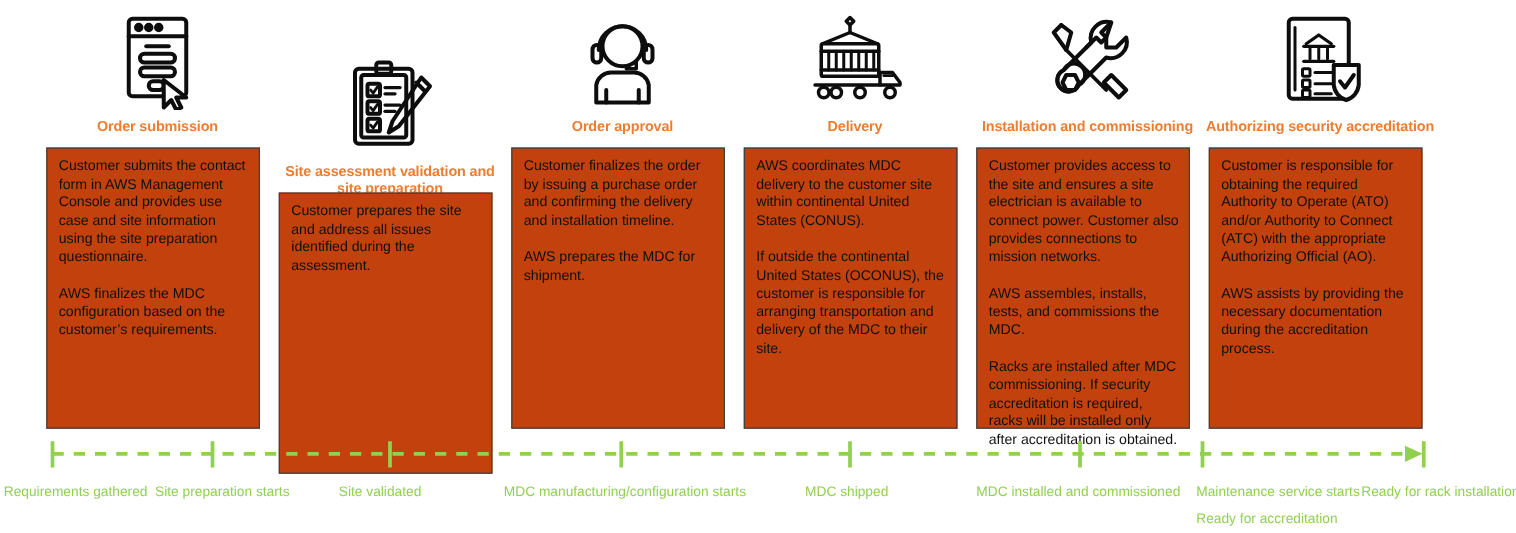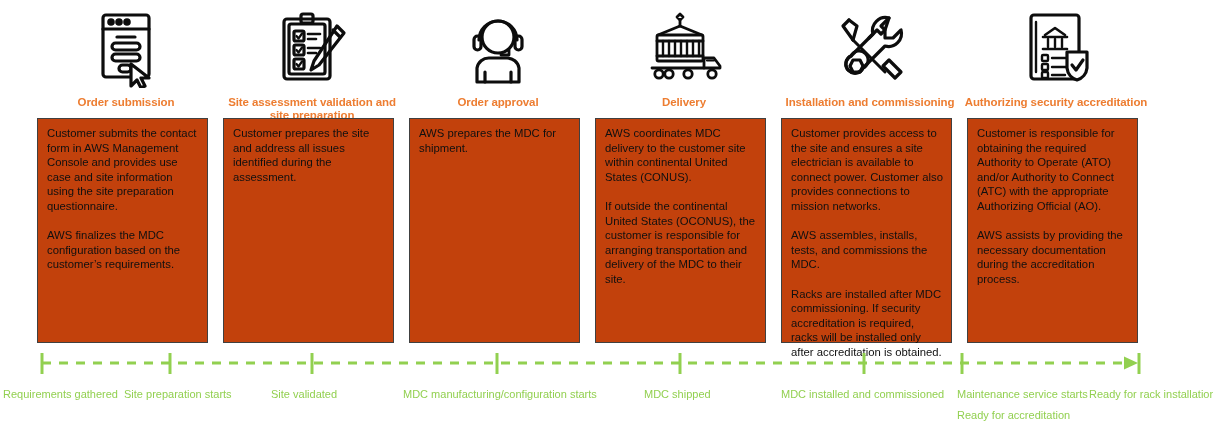--- a/index.html
+++ b/index.html
@@ -112,21 +112,21 @@
         <path d="M36 54 L36 76 L42 70 L46 78 L50 76 L46 68 L54 68 Z" fill="#ffffff"></path>
       </svg>
     </div>
     <div class="stage-title">Order submission</div>
     <div class="stage-box">
       <p>Customer submits the contact form in AWS Management Console and provides use case and site information using the site preparation questionnaire.</p>
       <p>AWS finalizes the MDC configuration based on the customer’s requirements.</p>
     </div>
   </div>
 
-  <div class="stage" style="left:219px;">
+  <div class="stage" style="left:219px;margin-top:36px;">
     <div class="stage-icon">
       <svg width="74" height="78" viewBox="0 0 74 78" fill="none" stroke="#0d0d0d" stroke-width="3.2" stroke-linecap="round" stroke-linejoin="round">
         <rect x="9" y="9" width="46" height="60" rx="3"></rect>
         <rect x="14" y="14" width="36" height="50" rx="2"></rect>
         <rect x="26" y="4" width="12" height="9" rx="2"></rect>
         <rect x="19" y="21" width="10" height="10" rx="1.5"></rect>
         <polyline points="21.5,26 23.5,28.5 27,23.5" stroke-width="2.2"></polyline>
         <line x1="33" y1="24" x2="45" y2="24" stroke-width="2.6"></line>
         <line x1="33" y1="29" x2="41" y2="29" stroke-width="2.6"></line>
         <rect x="19" y="35" width="10" height="10" rx="1.5"></rect>
@@ -153,20 +153,21 @@
         <rect x="9" y="26" width="7" height="14" rx="3.5"></rect>
         <rect x="50" y="26" width="7" height="14" rx="3.5"></rect>
         <path d="M44 40 L44 45 L36 45" stroke-width="2.8"></path>
         <path d="M12 72 L12 58 A12 12 0 0 1 24 48 L42 48 A12 12 0 0 1 54 58 L54 72 Z"></path>
         <line x1="20" y1="72" x2="20" y2="62"></line>
         <line x1="46" y1="72" x2="46" y2="62"></line>
       </svg>
     </div>
     <div class="stage-title">Order approval</div>
     <div class="stage-box">
+      <p>Customer finalizes the order by issuing a purchase order and confirming the delivery and installation timeline.</p>
       <p>AWS prepares the MDC for shipment.</p>
     </div>
   </div>
 
   <div class="stage" style="left:591px;">
     <div class="stage-icon">
       <svg width="80" height="78" viewBox="0 0 80 78" fill="none" stroke="#0d0d0d" stroke-width="2.8" stroke-linecap="round" stroke-linejoin="round">
         <path d="M36 4 l3 3 -3 3 -3 -3 z"></path>
         <line x1="36" y1="10" x2="36" y2="16"></line>
         <line x1="14" y1="25" x2="36" y2="16"></line>

